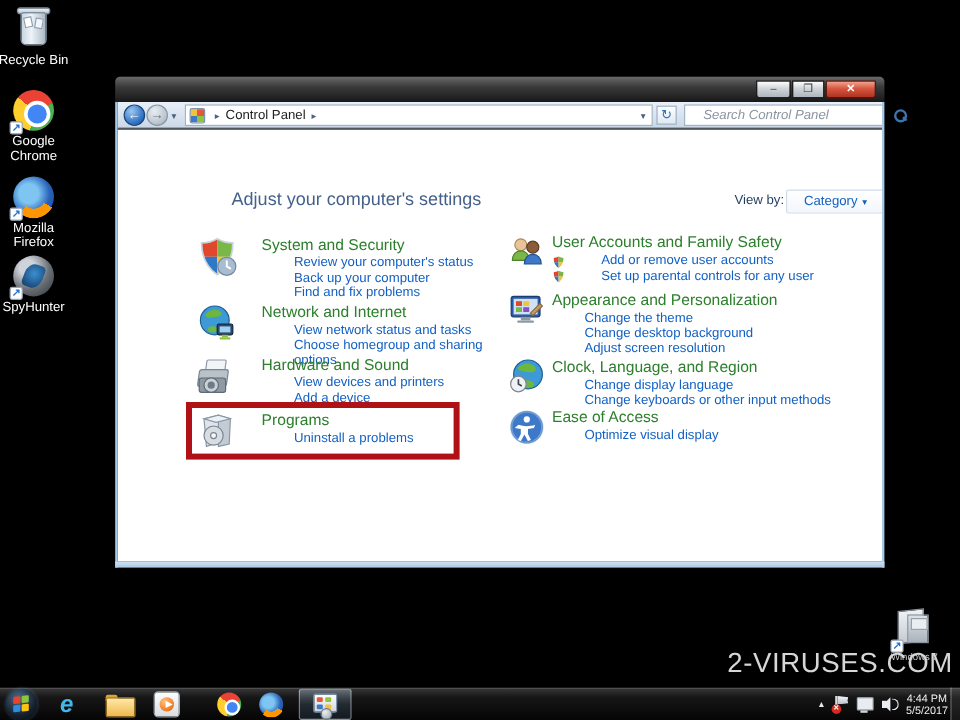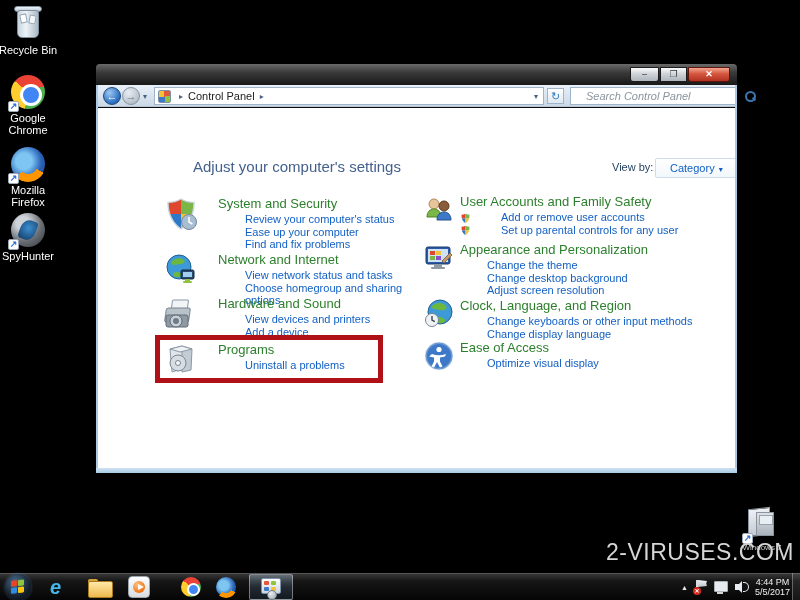--- a/index.html
+++ b/index.html
@@ -245,21 +245,21 @@
             <rect x="3" y="17" width="14" height="16" fill="#2e78c8"></rect>
               <rect x="17" y="17" width="14" height="16" fill="#f2c23a"></rect>
           </g>
           <path d="M17 2c-4 2.4-8.5 3.4-13 3.4 0 10 3.2 19.6 13 26.6 9.8-7 13-16.6 13-26.6-4.5 0-9-1-13-3.4z" fill="none" stroke="#c9d4df" stroke-width="1.4"></path>
           <circle cx="25" cy="25" r="7.5" fill="#a8bdd2" stroke="#7388a0"></circle>
             <path d="M25 20v5l3.4 2" stroke="#fff" stroke-width="1.6" fill="none"></path>
         </svg>
         <div class="ctext">
           <h2>System and Security</h2>
           <a>Review your computer's status</a>
-          <a>Ease up your computer</a>
+          <a>Back up your computer</a>
           <a>Find and fix problems</a>
         </div>
       </div>
 
       <div class="cat" style="left:66px;top:144px;">
         <svg class="cicon" viewBox="0 0 34 34">
           <circle cx="15" cy="14" r="12" fill="#3e9ad6" stroke="#1f5f92"></circle>
           <path d="M8 8c3-3 9-4 12-1 2 2-1 4-4 4s-6 2-8 0c-1-1-1-2 0-3z" fill="#6cb83e"></path>
           <path d="M10 20c2-2 7-1 8 1 1 2-2 3-5 3s-5-2-3-4z" fill="#6cb83e"></path>
           <rect x="17" y="17" width="13" height="9" rx="1.5" fill="#28486e" stroke="#12263c"></rect>
@@ -362,22 +362,22 @@
       <div class="cat right" style="left:326px;top:190px;width:290px;">
         <svg class="cicon" viewBox="0 0 30 30">
           <circle cx="16" cy="13" r="12" fill="#3e9ad6" stroke="#1f5f92"></circle>
           <path d="M8 7c4-4 11-4 14 0 2 3-2 5-6 4s-10-1-8-4z" fill="#6cb83e"></path>
           <path d="M11 19c3-2 9-1 10 2 1 2-3 4-6 3s-6-3-4-5z" fill="#6cb83e"></path>
           <circle cx="8" cy="21" r="6.5" fill="#eef2f5" stroke="#7a8692"></circle>
           <path d="M8 17v4l2.8 1.6" stroke="#3a4652" stroke-width="1.4" fill="none"></path>
         </svg>
         <div class="ctext">
           <h2>Clock, Language, and Region</h2>
+          <a>Change display language</a>
           <a>Change keyboards or other input methods</a>
-          <a>Change display language</a>
         </div>
       </div>
 
       <div class="cat right" style="left:326px;top:232px;width:290px;">
         <svg class="cicon" viewBox="0 0 30 30">
           <circle cx="15" cy="15" r="13" fill="#3e78c8" stroke="#23508e"></circle>
           <circle cx="15" cy="15" r="13" fill="none" stroke="#9fc4ec" stroke-width="2" opacity=".6"></circle>
           <circle cx="15" cy="8.5" r="2.6" fill="#fff"></circle>
           <path d="M8 13c4.5 1.6 9.5 1.6 14 0l-1 2.6-5 1v4l2.5 5-2.6 1-2.9-5.6-2.9 5.6-2.6-1 2.5-5v-4l-5-1z" fill="#fff"></path>
         </svg>

